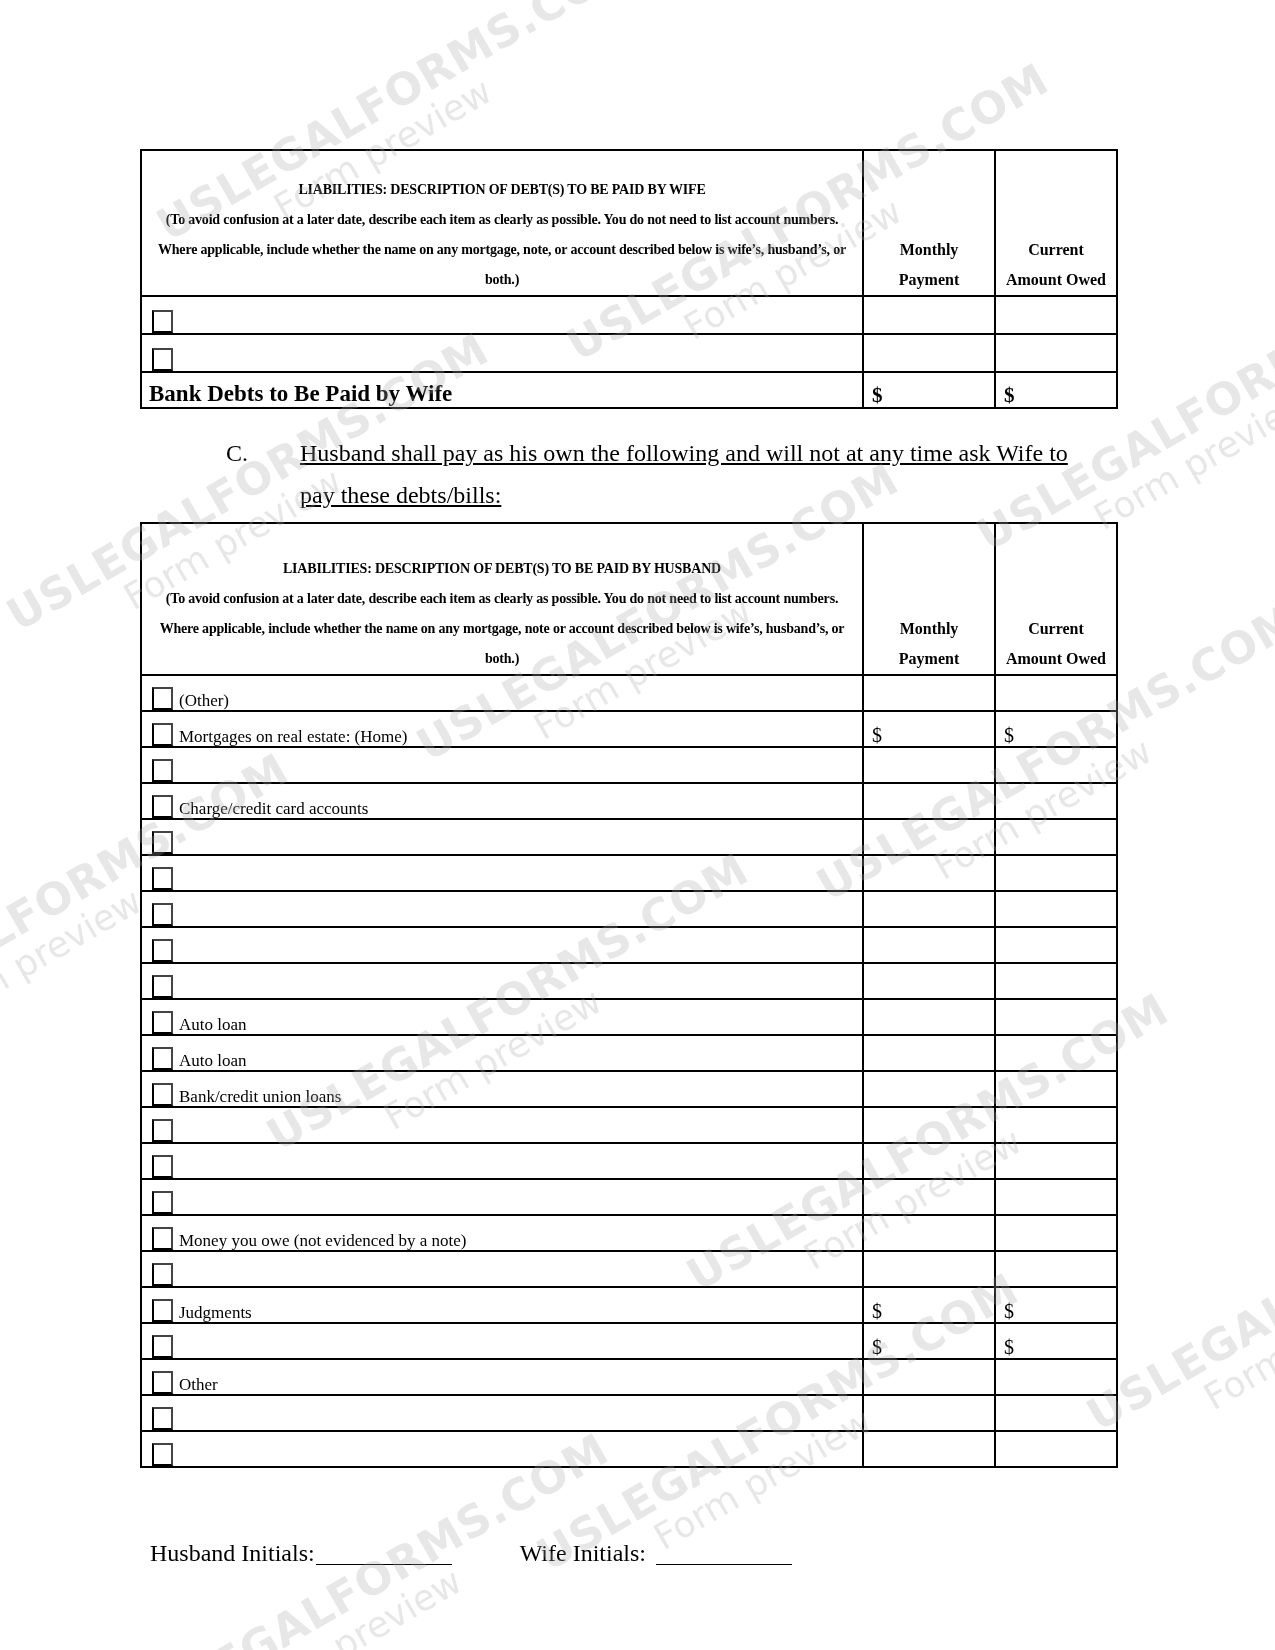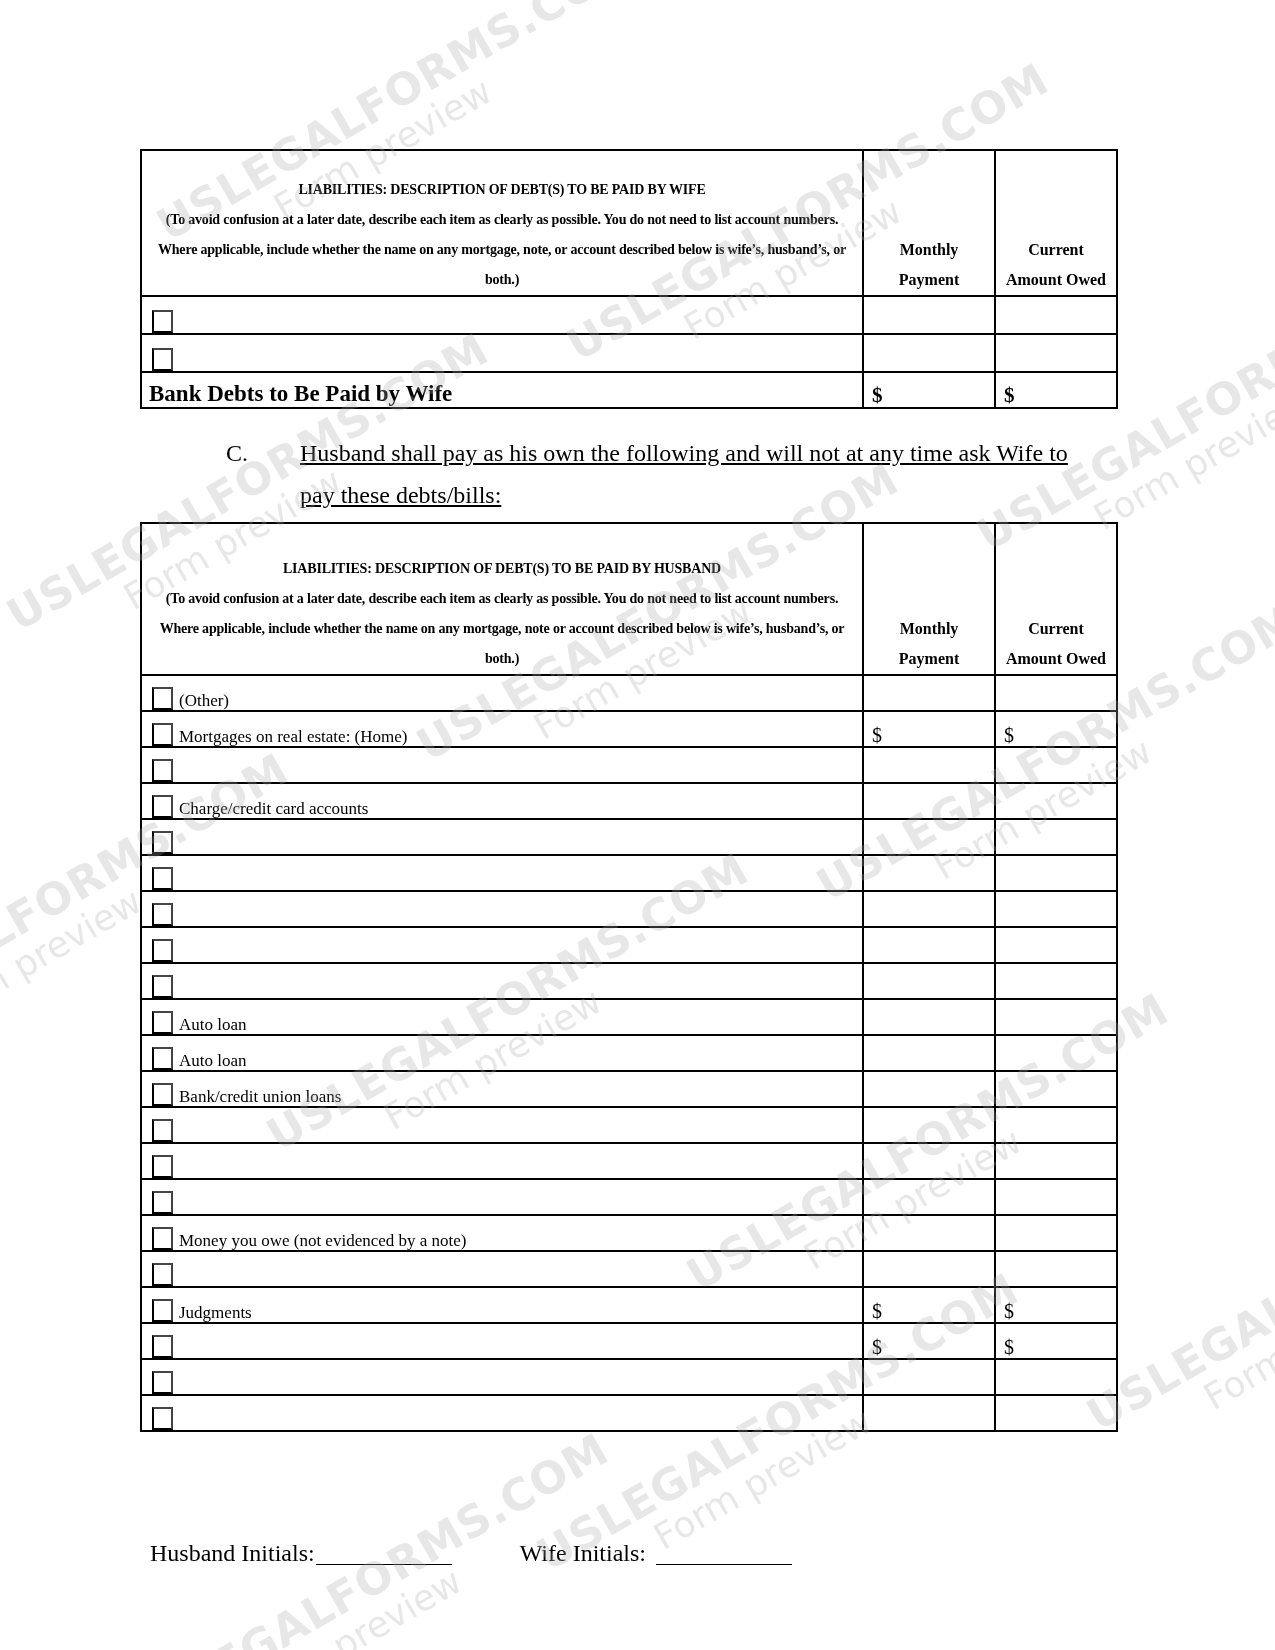--- a/index.html
+++ b/index.html
@@ -280,20 +280,25 @@
         <td><span class="cb"></span><span class="label">Judgments</span></td>
         <td class="amt">$</td>
         <td class="amt">$</td>
       </tr>
       <tr class="item">
         <td><span class="cb"></span><span class="label"></span></td>
         <td class="amt">$</td>
         <td class="amt">$</td>
       </tr>
       <tr class="item">
+        <td><span class="cb"></span><span class="label">Other</span></td>
+        <td class="amt"></td>
+        <td class="amt"></td>
+      </tr>
+      <tr class="item">
         <td><span class="cb"></span><span class="label"></span></td>
         <td class="amt"></td>
         <td class="amt"></td>
       </tr>
       <tr class="item">
         <td><span class="cb"></span><span class="label"></span></td>
         <td class="amt"></td>
         <td class="amt"></td>
       </tr>
     </tbody>

